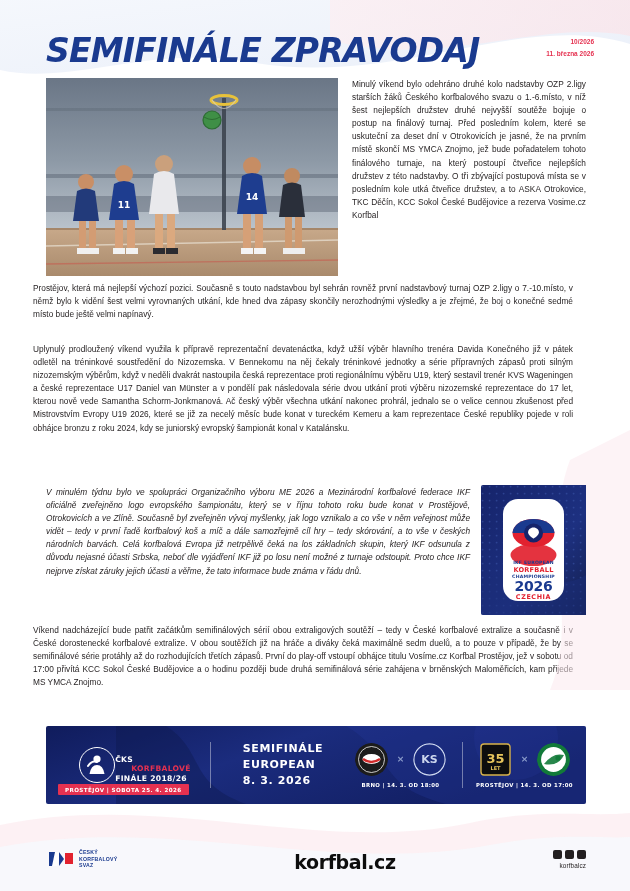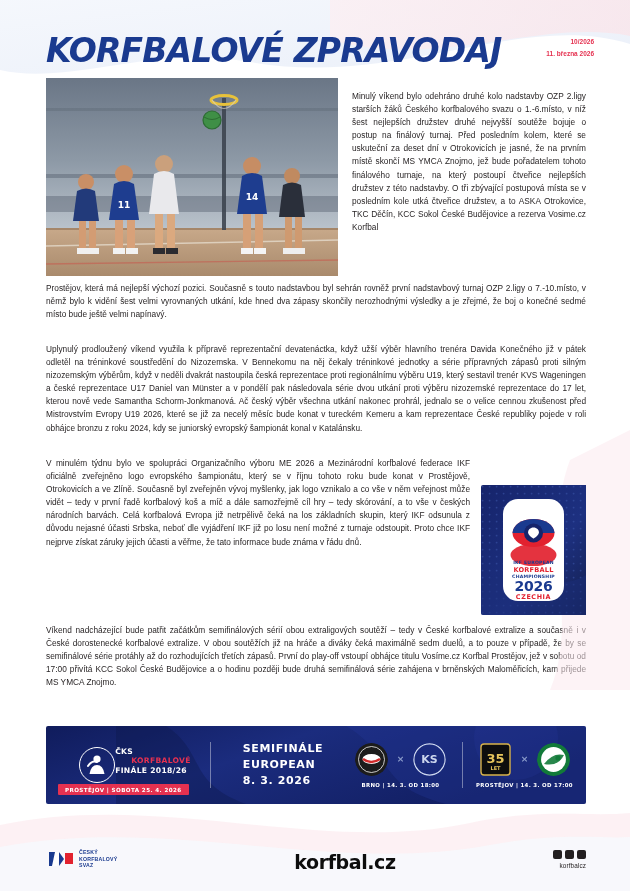--- a/index.html
+++ b/index.html
@@ -69,25 +69,24 @@
     width: 292px; height: 198px;
     overflow: hidden;
     background: #6d7d8c;
   }
 
   
   .col-right {
     position: absolute;
     top: 78px; left: 352px;
     width: 234px;
-    margin-top: 12px;
   }
   .body-block {
     position: absolute;
-    left: 46px;
+    left: 33px;
     width: 540px;
   }
   .body-narrow {
     position: absolute;
     left: 46px;
     width: 424px;
   }
   p.txt {
     margin: 0 0 9px 0;
     font-size: 8.3px;
@@ -129,21 +128,21 @@
     justify-content: center;
   }
   .promo-div {
     width: 1px;
     height: 46px;
     background: rgba(255,255,255,0.40);
     flex: 0 0 1px;
   }
   .cks-wrap {
     display: flex;
-    align-items: flex-start;
+    align-items: flex-end;
     padding-left: 14px;
   }
   .cks-badge {
     width: 34px; height: 34px;
     border-radius: 50%;
     border: 1.6px solid #ffffff;
     position: relative;
     flex: 0 0 34px;
   }
   .cks-lines {
@@ -277,21 +276,21 @@
         <stop offset="0%" stop-color="#fdeef1"></stop>
         <stop offset="100%" stop-color="#fbe3e8"></stop>
       </linearGradient>
     </defs>
     <path d="M0,0 L630,0 L630,44 C520,10 400,88 250,62 C150,44 70,86 0,70 Z" fill="url(#gTop1)" opacity="0.85"></path>
     <path d="M330,0 L630,0 L630,36 C540,18 440,70 330,40 Z" fill="url(#gTop2)" opacity="0.7"></path>
     <path d="M0,92 C140,64 300,112 460,86 C540,73 590,82 630,78 L630,120 L0,120 Z" fill="#ffffff"></path>
   </svg>
 
   <div class="masthead">
-    <div class="masthead-title">KORFBALOVÉ ZPRAVODAJ</div>
+    <div class="masthead-title">SEMIFINÁLE ZPRAVODAJ</div>
   </div>
 
   <div class="issue-block">
     <div>10/2026</div>
     <div>11. března 2026</div>
   </div>
 
   <div class="photo">
     <svg viewBox="0 0 292 198" preserveAspectRatio="none" width="292" height="198">
       <defs>
@@ -375,21 +374,21 @@
   </div>
 
   <div class="body-block" style="top:282px;">
     <p class="txt">Prostějov, která má nejlepší výchozí pozici. Současně s touto nadstavbou byl sehrán rovněž první nadstavbový turnaj OZP 2.ligy o 7.-10.místo,  v němž bylo k vidění šest velmi vyrovnaných utkání, kde hned dva zápasy skončily nerozhodnými výsledky a je zřejmé, že boj o konečné sedmé místo bude ještě velmi napínavý.</p>
   </div>
 
   <div class="body-block" style="top:343px;">
     <p class="txt">Uplynulý prodloužený víkend využila k přípravě reprezentační devatenáctka, když užší výběr hlavního trenéra Davida Konečného již v pátek odletěl na tréninkové soustředění do Nizozemska. V Bennekomu na něj čekaly tréninkové jednotky a série přípravných zápasů proti silným nizozemským výběrům, když v neděli dvakrát nastoupila česká reprezentace proti regionálnímu výběru U19, který sestavil trenér KVS Wageningen a české reprezentace U17 Daniel van Münster a v pondělí pak následovala série dvou utkání proti výběru nizozemské reprezentace do 17 let, kterou nově vede Samantha Schorm-Jonkmanová. Ač český výběr všechna utkání nakonec prohrál, jednalo se o velice cennou zkušenost před Mistrovstvím Evropy U19 2026, které se již za necelý měsíc bude konat v tureckém Kemeru a kam reprezentace České republiky pojede v roli obhájce bronzu z roku 2024, kdy se juniorský evropský šampionát konal v Katalánsku.</p>
   </div>
 
-  <div class="body-narrow" style="top:457px;">
+  <div class="body-narrow" style="top:486px;font-style:italic;">
     <p class="txt">V minulém týdnu bylo ve spolupráci Organizačního výboru ME 2026 a Mezinárodní korfbalové federace IKF oficiálně zveřejněno logo evropského šampionátu, který se v říjnu tohoto roku bude konat v Prostějově, Otrokovicích a ve Zlíně. Současně byl zveřejněn vývoj myšlenky, jak logo vznikalo a co vše v něm veřejnost může vidět – tedy v první řadě korfbalový koš a míč a dále samozřejmě cíl hry – tedy skórování, a to vše v českých národních barvách. Celá korfbalová Evropa již netrpělivě čeká na los základních skupin, který IKF odsunula z důvodu nejasné účasti Srbska, neboť dle vyjádření IKF již po losu není možné z turnaje odstoupit. Proto chce IKF nejprve získat záruky jejich účasti a věřme, že tato informace bude známa v řádu dnů.</p>
   </div>
 
   <div class="body-block" style="top:624px;">
     <p class="txt">Víkend nadcházející bude patřit začátkům semifinálových sérií obou extraligových soutěží – tedy v České korfbalové extralize a současně i v České dorostenecké korfbalové extralize. V obou soutěžích již na hráče a diváky čeká maximálně sedm duelů, a to pouze v případě, že by se semifinálové série protáhly až do rozhodujících třetích zápasů. První do play-off vstoupí obhájce titulu Vosíme.cz Korfbal Prostějov, jež v sobotu od 17:00 přivítá KCC Sokol České Budějovice a o hodinu později bude druhá semifinálová série zahájena v brněnských Maloměřicích, kam přijede MS YMCA Znojmo.</p>
   </div>
 
   <svg class="swoosh sw-mid-right" viewBox="0 0 200 260" preserveAspectRatio="none">
     <path d="M200,0 L200,260 L120,260 C150,190 110,110 140,30 Z" fill="#fbeaee" opacity="0.55"></path>
   </svg>

